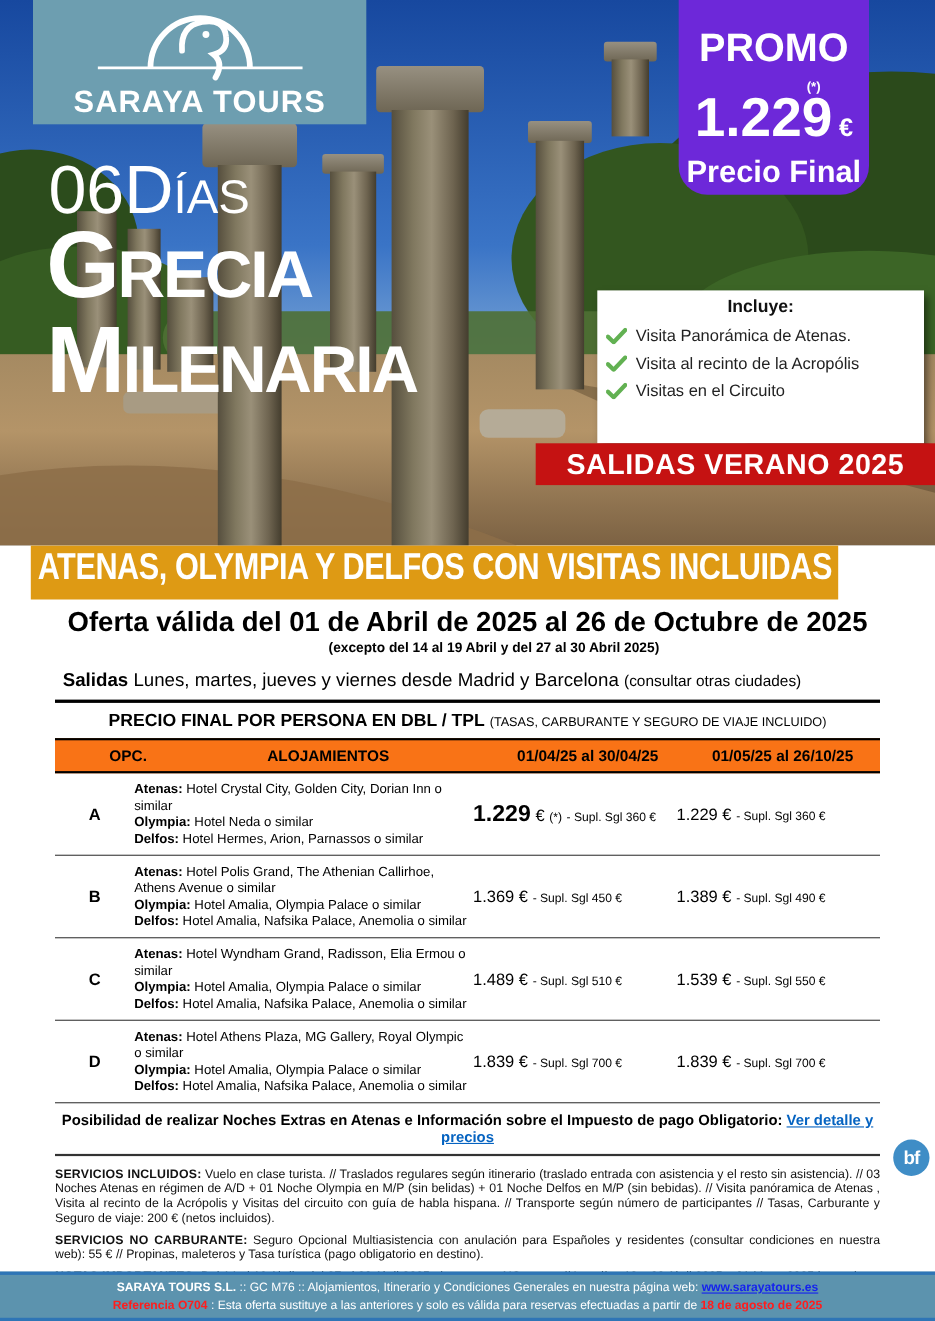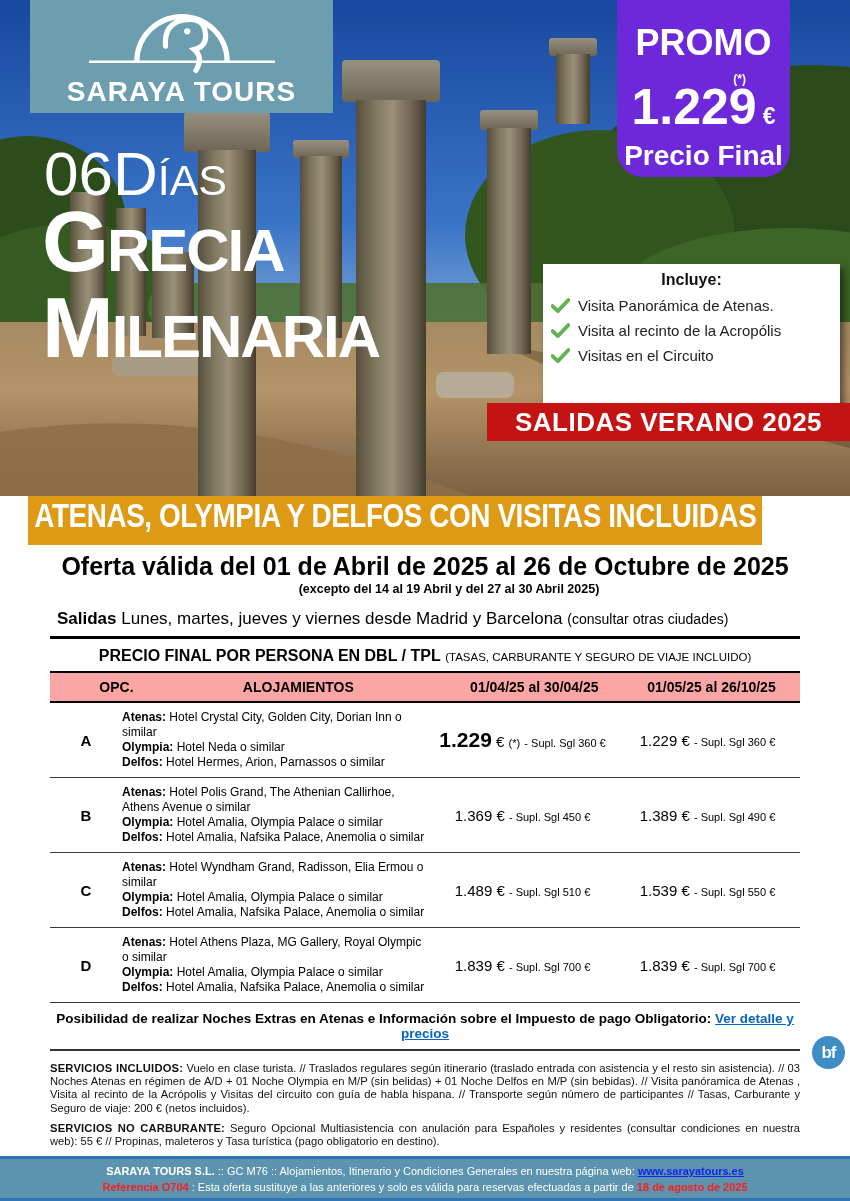--- a/index.html
+++ b/index.html
@@ -50,29 +50,29 @@
   .offer-sub { text-align: center; font-size: 12.5px; font-weight: bold; margin-top: 1px; margin-left: 48px; }
   .salidas-line { margin: 13px 0 0 57px; font-size: 17px; color: #000; }
   .salidas-line .lbl { font-weight: bold; }
   .salidas-line .small { font-size: 14px; }
 
   
   .tblwrap { margin: 7px 50px 0 50px; border-top: 3px solid #000; }
   .tcaption { text-align: center; padding: 8px 0 6px 0; }
   .tcaption .big { font-size: 16px; font-weight: bold; }
   .tcaption .small { font-size: 11.5px; }
-  .thead { display: flex; background: #fca5a5; border-top: 2px solid #000; border-bottom: 2px solid #000;
+  .thead { display: flex; background: #f97316; border-top: 2px solid #000; border-bottom: 2px solid #000;
     font-weight: bold; font-size: 14px; padding-left: 32px; }
   .thead > div { padding: 6px 0; text-align: center; }
   .w-opc { width: 72px; } .w-hot { width: 308px; } .w-p { width: 185px; }
   .trow { display: flex; align-items: center; padding: 7px 0; border-bottom: 1px solid #3a3a3a; }
   .trow:last-of-type { border-bottom: 3px solid #000; }
   .c-opc { width: 72px; text-align: center; font-weight: bold; font-size: 15px; }
   .c-hotels { width: 308px; font-size: 12px; line-height: 15px; color: #000; }
-  .c-price { width: 185px; text-align: center; font-size: 15px; }
+  .c-price { width: 185px; font-size: 15px; }
   .c-price .supl { font-size: 11px; }
   .big-price { font-size: 21px; font-weight: bold; }
   .star { font-size: 11px; }
   .tnote { text-align: center; padding: 8px 0; border-bottom: 2px solid #333;
     font-size: 13.5px; font-weight: bold; }
   .tnote a { color: #0563C1; font-weight: bold; }
 
   
   .fineprint { margin: 11px 50px 0 50px; font-size: 11.2px; line-height: 13.2px; text-align: justify; color: #111; }
   .fineprint p { margin-bottom: 7px; }

